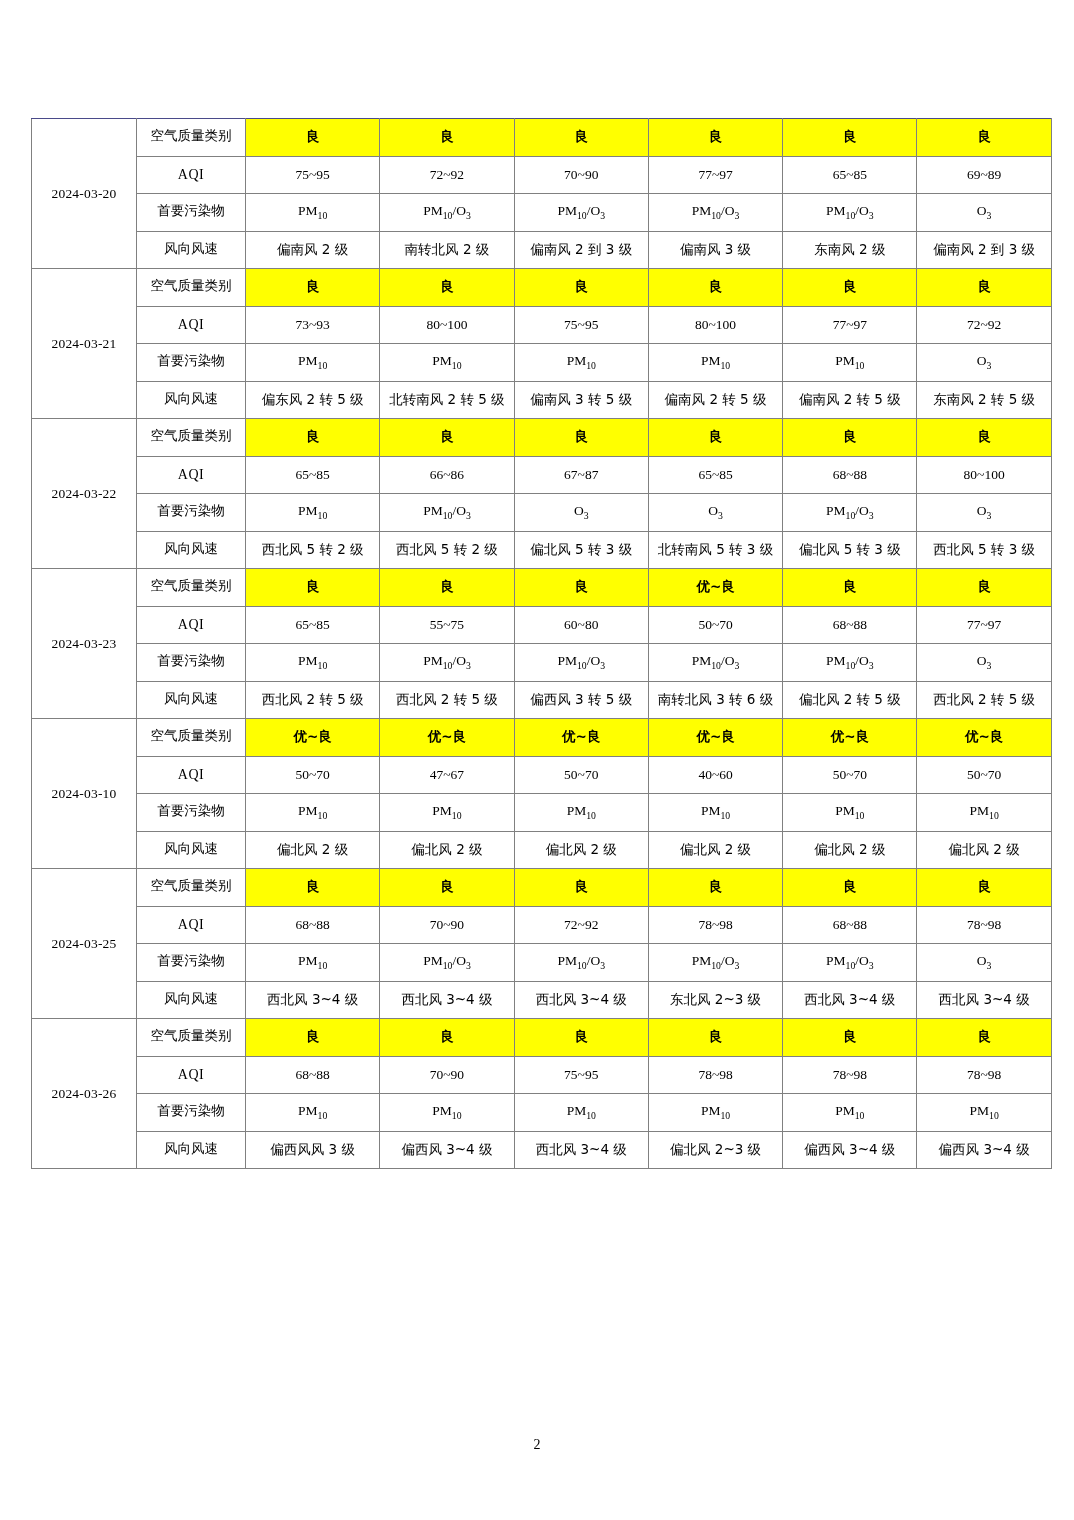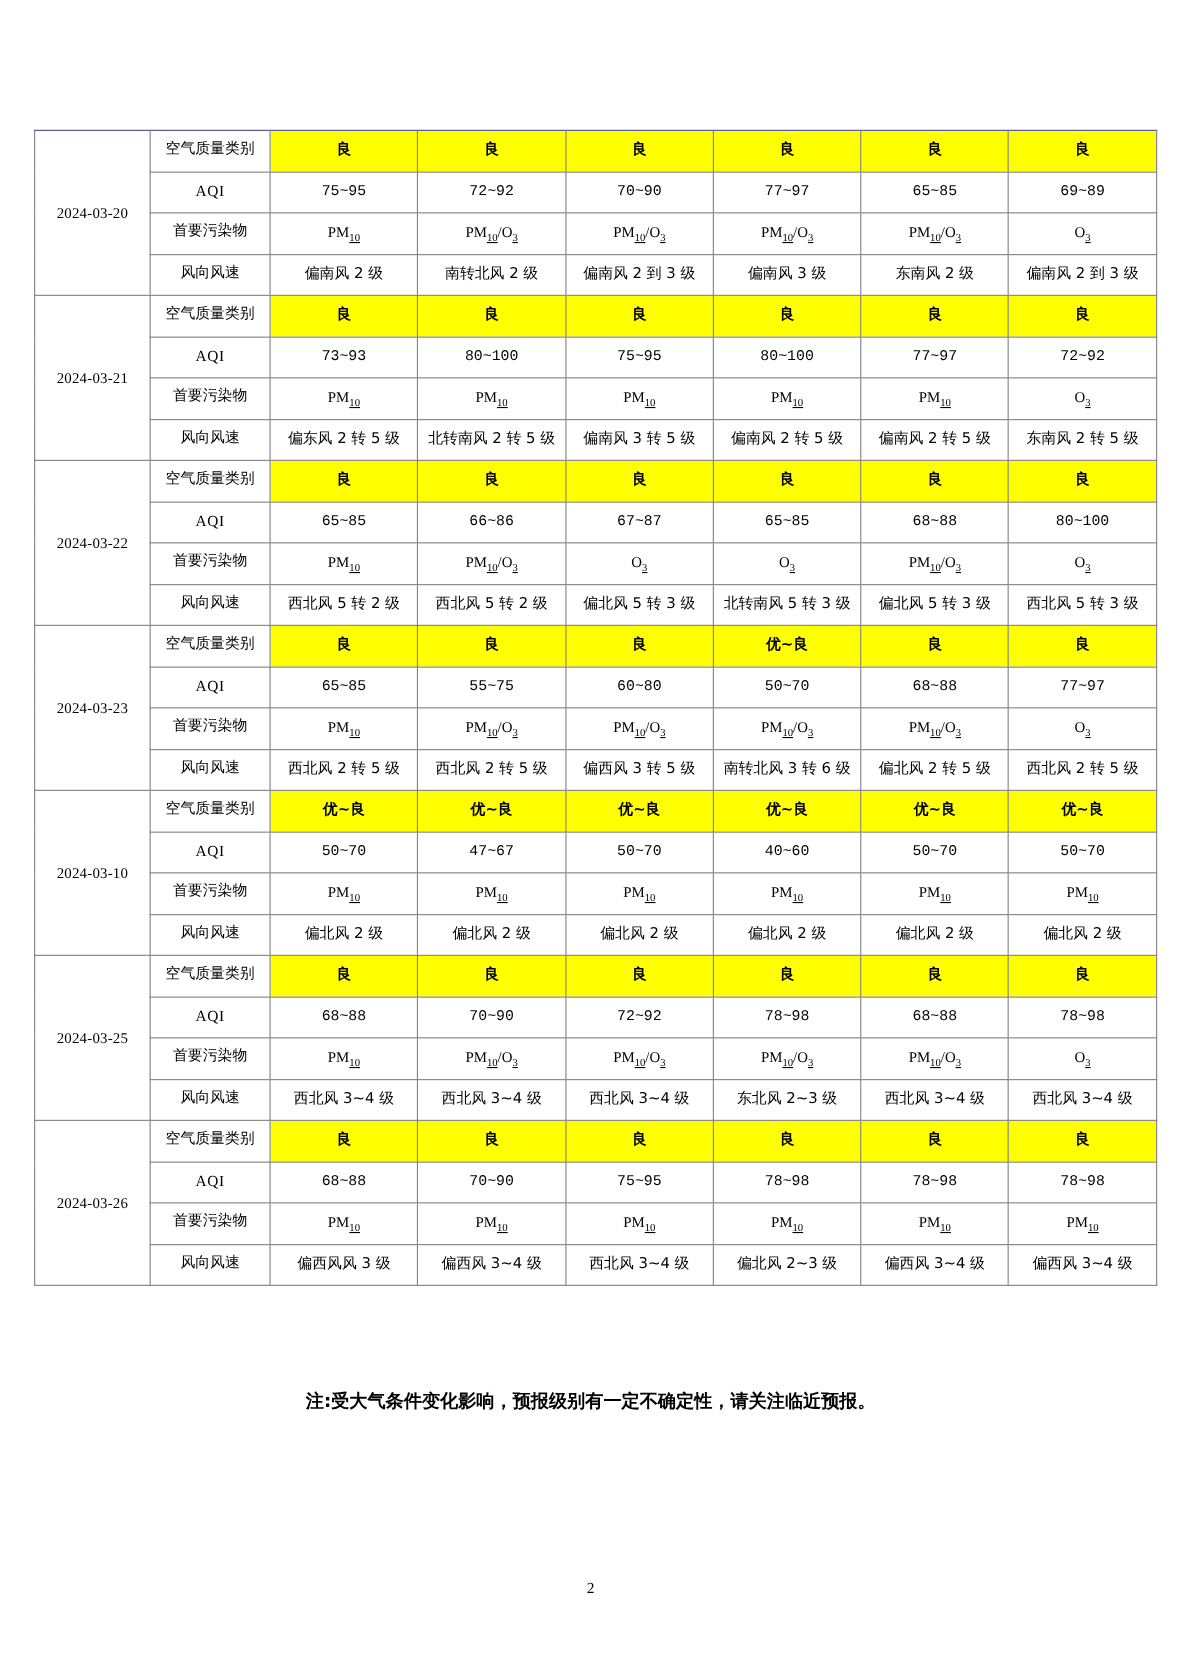--- a/index.html
+++ b/index.html
@@ -63,35 +63,34 @@
     width: 133.3px;
   }
   td.cat {
     background: #ffff00;
     font-family: "DejaVu Sans", "Liberation Sans", sans-serif;
     font-size: 15px;
     font-weight: 600;
   }
   td.aqi-val {
     font-size: 14.5px;
-    font-family: Liberation Mono, monospace;
+    font-family: Liberation Serif, serif;
     margin-top: 48px;
   }
   td.poll {
     font-size: 14px;
     font-family: "Liberation Serif", "DejaVu Serif", serif;
   }
   td.wind {
     font-size: 13px;
     font-family: "DejaVu Sans", "Liberation Sans", sans-serif;
   }
   .sub {
     font-size: 0.72em;
     vertical-align: sub;
-    text-decoration: underline;
   }
   
   tr.blockstart > td {
     border-top: 1px solid #4a4a8a;
   }
   td.date-cell {
     border-left: 1px solid #4a4a8a;
     border-right: 1px solid #808080;
   }
   
@@ -421,17 +420,16 @@
             <td class="data wind">西北风 3~4 级</td>
             <td class="data wind">偏北风 2~3 级</td>
             <td class="data wind">偏西风 3~4 级</td>
             <td class="data wind">偏西风 3~4 级</td>
           </tr>
         </tbody>
     </table>
   </div>
 
 
-  <div class="note">注:受大气条件变化影响，预报级别有一定不确定性，请关注临近预报。</div>
 
   <div class="page-number">2</div>
 
 </div>
 
 </body></html>

